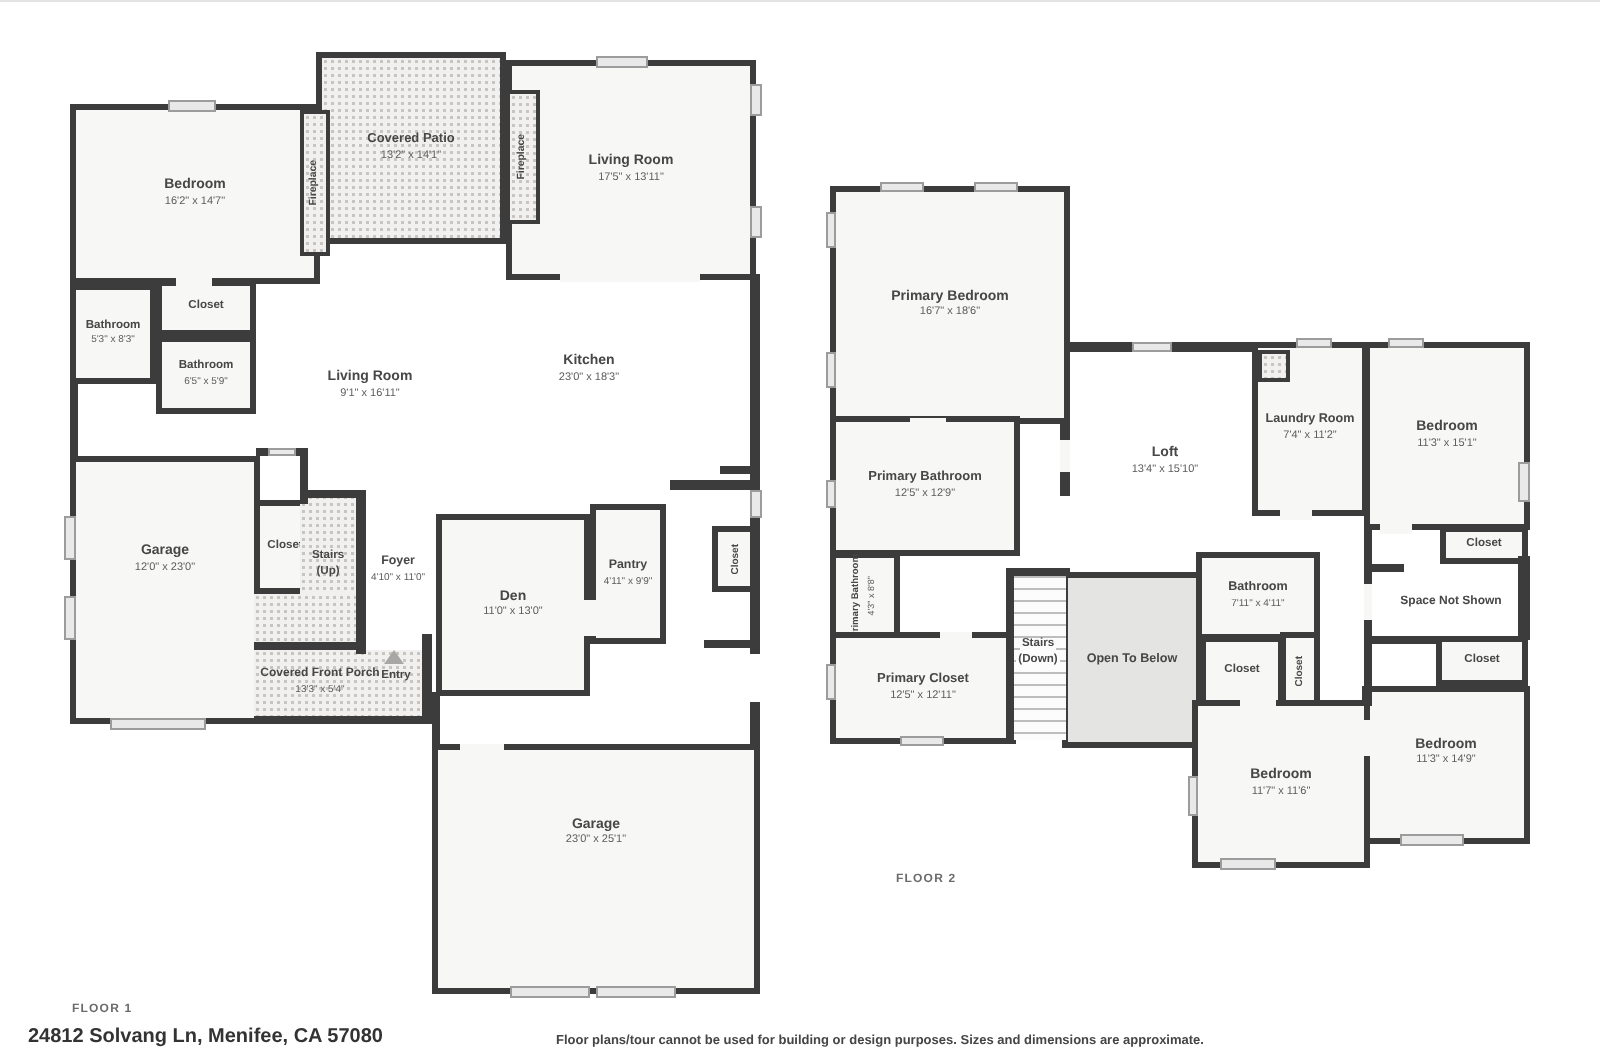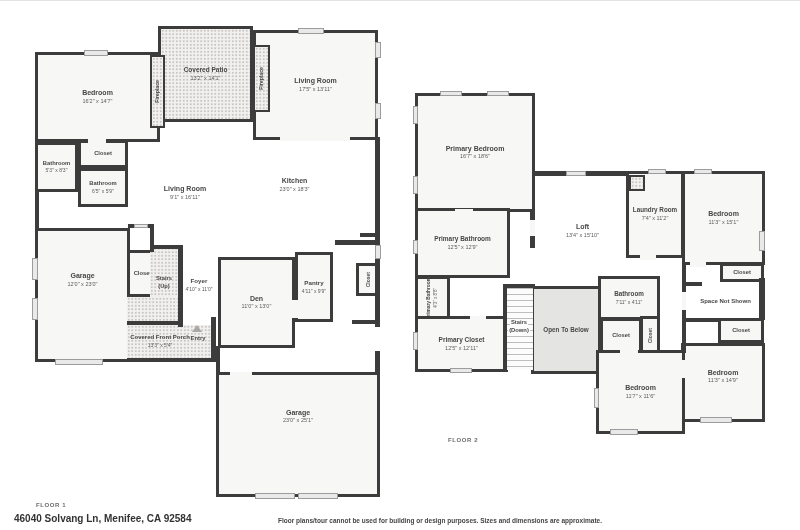--- a/index.html
+++ b/index.html
@@ -343,15 +343,15 @@
     <i class="win" style="left:648px;top:169px;width:18px;height:5px"></i>
     <i class="win" style="left:694px;top:169px;width:18px;height:5px"></i>
     <i class="win" style="left:759px;top:231px;width:6px;height:20px"></i>
     <i class="win" style="left:700px;top:417px;width:32px;height:6px"></i>
     <i class="win" style="left:610px;top:429px;width:28px;height:6px"></i>
     <i class="win" style="left:594px;top:388px;width:5px;height:20px"></i>
   </section>
 
   <span class="floorlabel" style="left:36px;top:502px">FLOOR 1</span>
   <span class="floorlabel" style="left:448px;top:437px">FLOOR 2</span>
-  <span class="address" style="left:14px;top:513px">46040 Solvang Ln, Menifee, CA 92584</span>
+  <span class="address" style="left:14px;top:513px">24812 Solvang Ln, Menifee, CA 57080</span>
   <span class="disclaimer" style="left:278px;top:517px">Floor plans/tour cannot be used for building or design purposes. Sizes and dimensions are approximate.</span>
 </div>
 
 </body></html>

